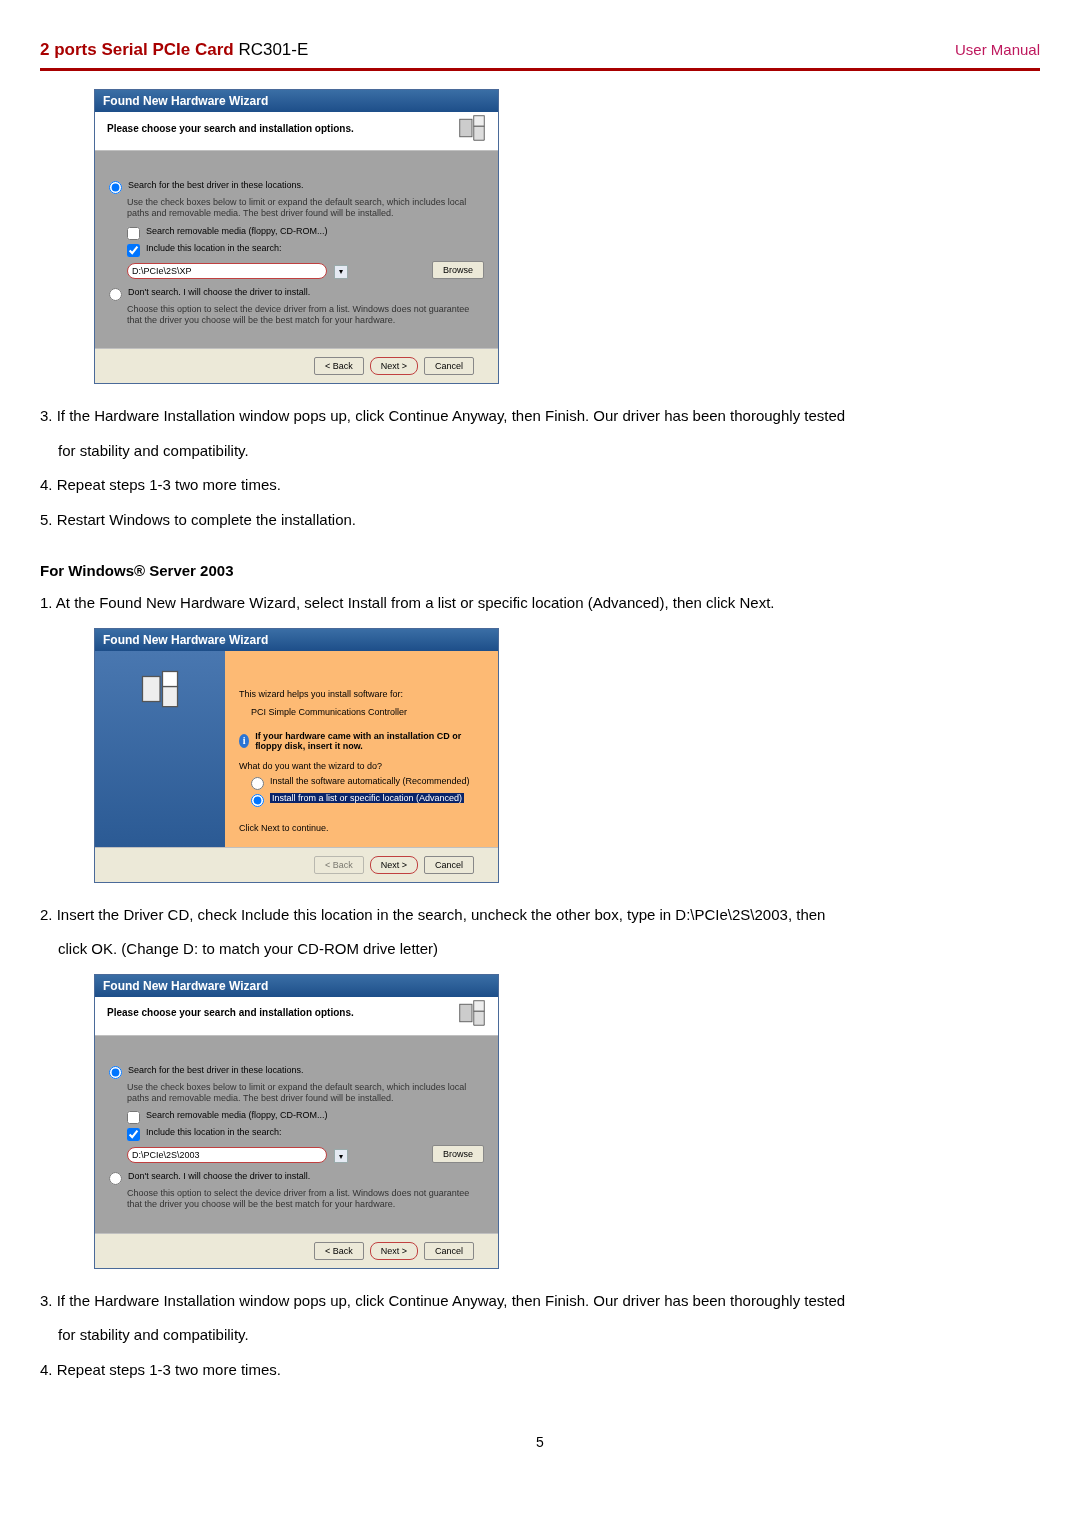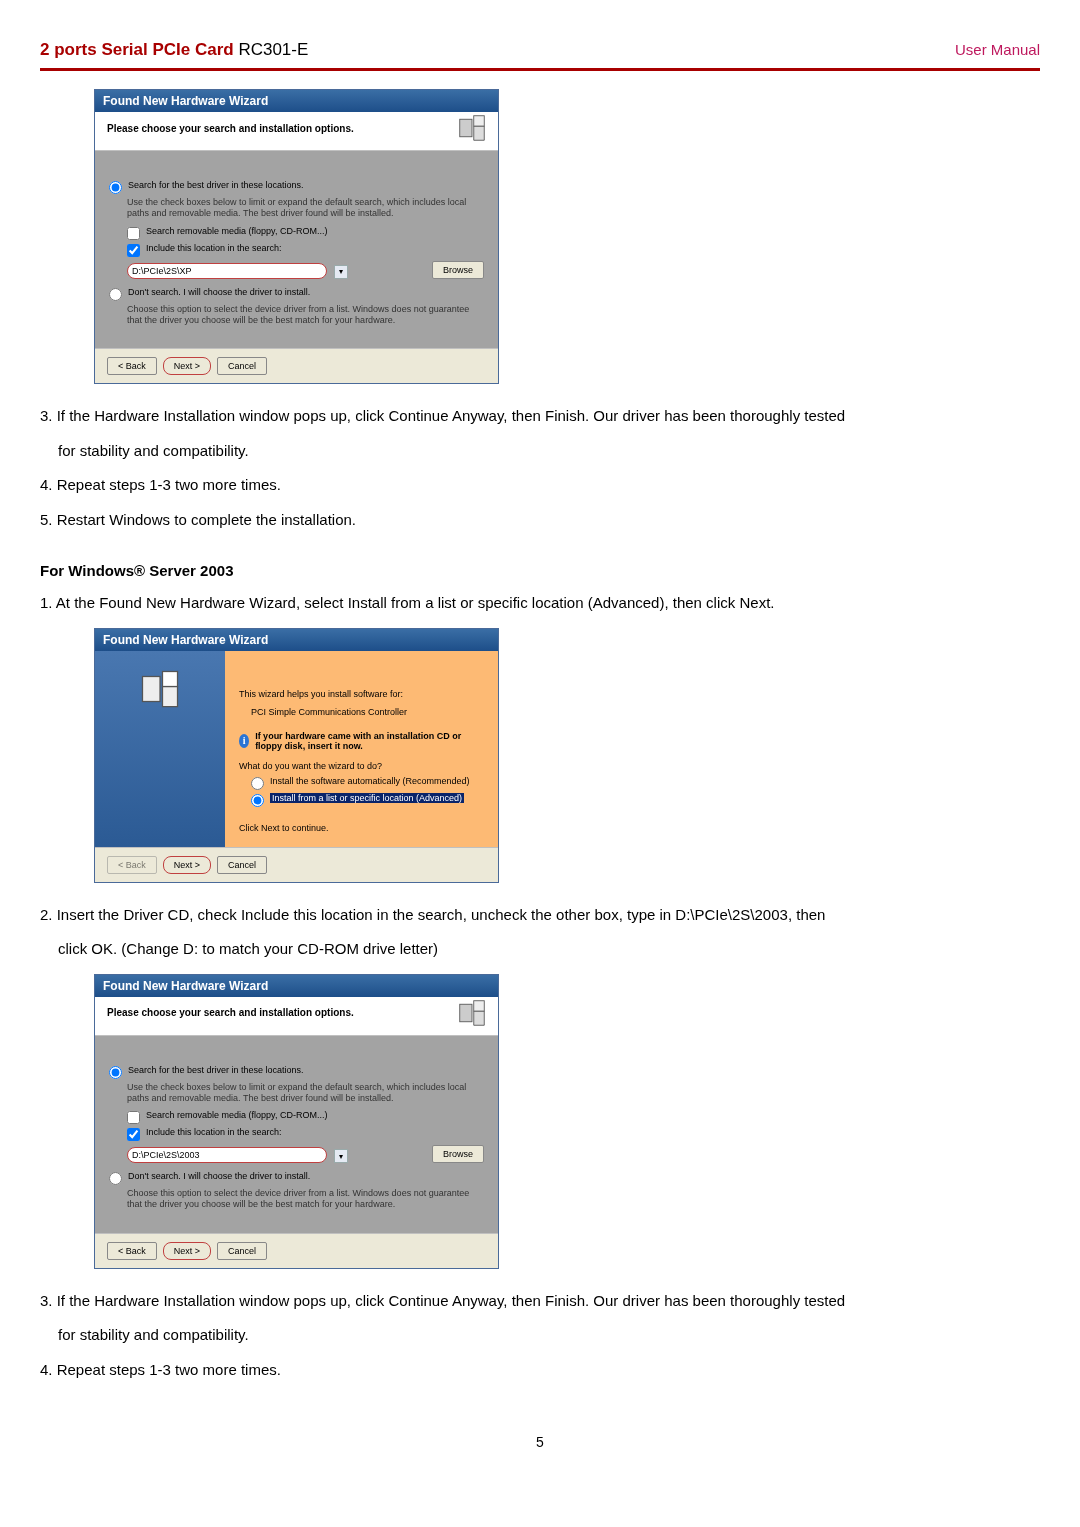--- a/index.html
+++ b/index.html
@@ -62,21 +62,21 @@
     border: 1px solid #7a99bf; background: #fff; padding: 1px 4px;
     font-size: 9px; width: 200px; height: 16px; display: flex; align-items: center;
   }
   .pathbox.oval { border-radius: 9px; border: 1.5px solid #c04040; }
   .dd-arrow { width: 14px; height: 14px; border: 1px solid #9aa; background: #e5eaf3; display:inline-flex; align-items:center; justify-content:center; font-size:8px; margin-left:-1px;}
   .btn {
     border: 1px solid #888; background: #ece9d8; padding: 1px 10px;
     font-size: 9px; border-radius: 2px; height: 18px; display:inline-flex; align-items:center; justify-content:center;
   }
   .btn.primary { border: 1.5px solid #c04040; border-radius: 8px; }
-  .btnrow { display: flex; justify-content: flex-start; gap: 6px; padding: 8px 12px; background:#ece9d8; border-top:1px solid #c0c0c0;}
+  .btnrow { display: flex; justify-content: flex-end; gap: 6px; padding: 8px 24px; background:#ece9d8; border-top:1px solid #c0c0c0;}
   .small-i {
     width: 14px; height: 14px; border-radius: 50%; background: #2a74d4; color:#fff;
     display:inline-flex; align-items:center; justify-content:center; font-size:10px; font-weight:bold; font-family: Georgia, serif;
   }
   .hw-row { display:flex; align-items:center; gap:6px; margin:5px 0 10px 0; }
   
   .w2-wrap { display:flex; }
   .w2-left { width: 130px; background: linear-gradient(#4977b0, #2b5a94); display:flex; align-items:flex-start; justify-content:center; padding-top:18px; }
   .w2-right { flex:1; background:#fdba74; padding: 38px 14px 14px 14px; }
   .opt-highlight { background: #0a246a; color:#fff; padding: 0 2px; display:inline-block; }

